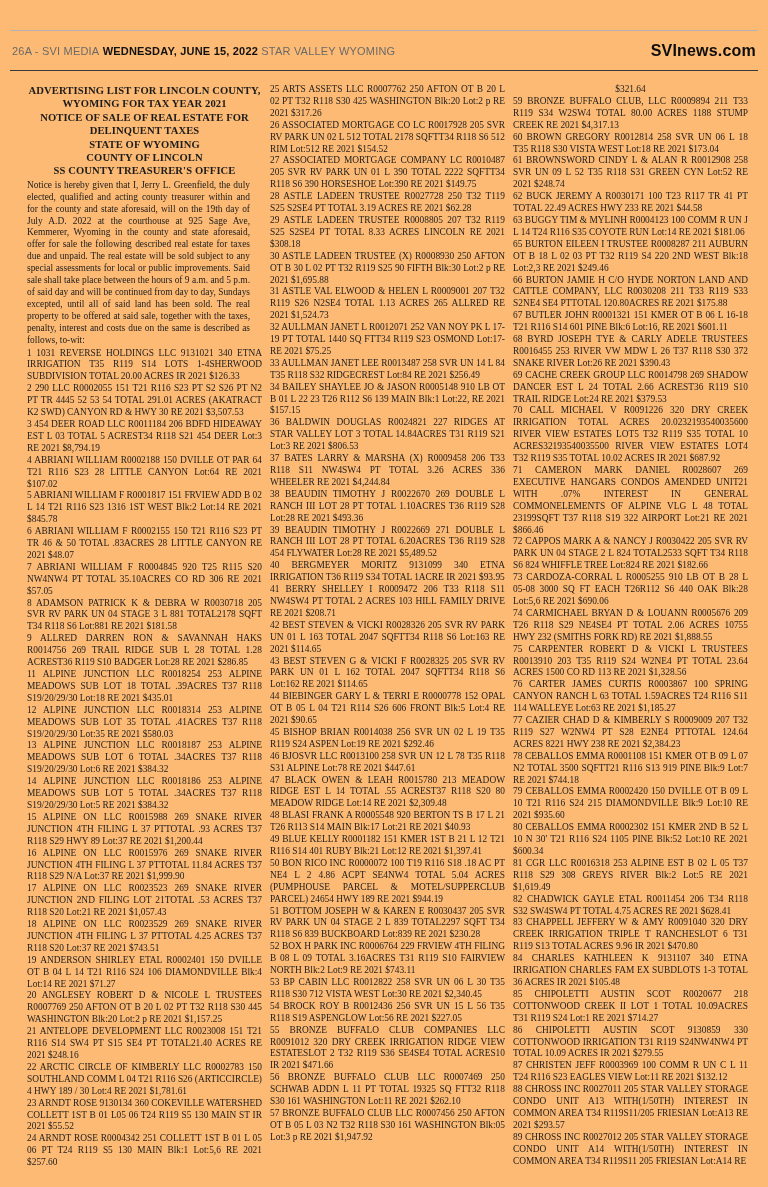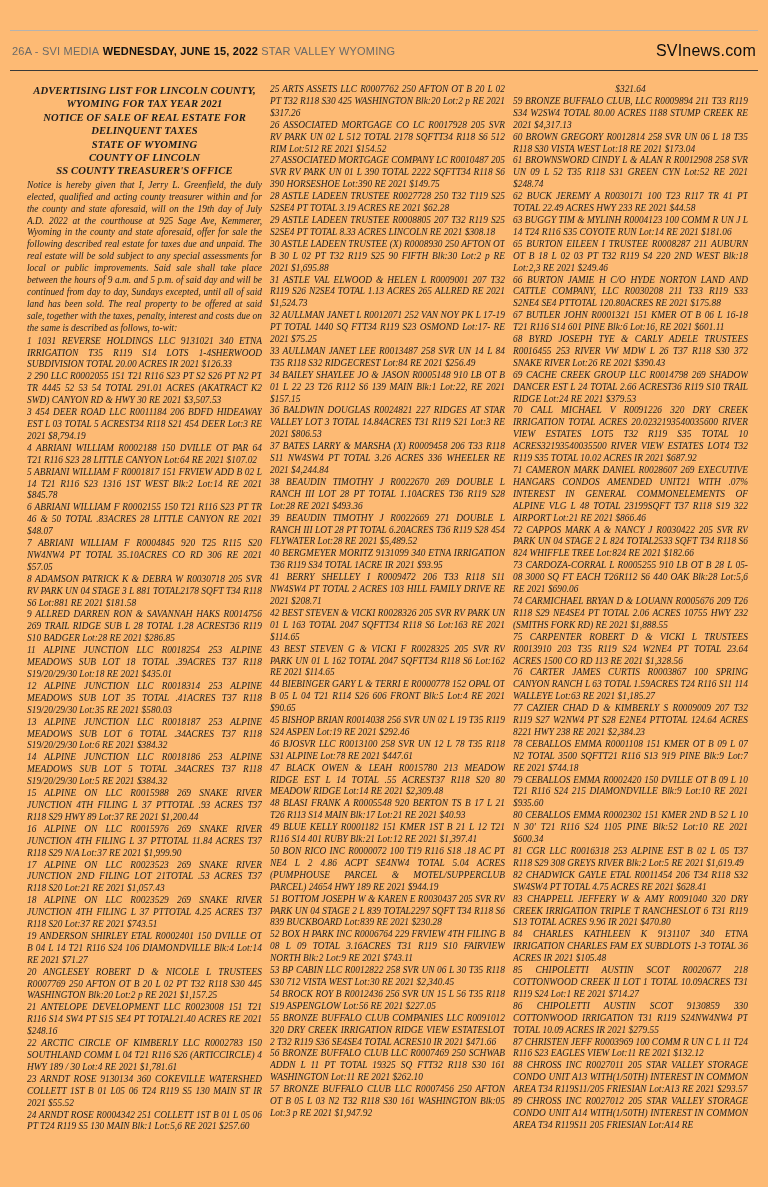--- a/index.html
+++ b/index.html
@@ -13,38 +13,37 @@
     color:#1c1c1c;
   }
   .rule-top { position:absolute; top:30px; left:10px; right:10px; height:0; border-top:1px solid #b5b3af; }
   .masthead {
     position:absolute; top:36px; left:12px; right:12px; height:30px;
     display:flex; justify-content:space-between; align-items:center;
     font-family:"Liberation Sans", sans-serif;
   }
   .mast-left { font-size:11px; color:#6a6a68; letter-spacing:0.2px; white-space:nowrap; }
   .mast-left b { color:#111; font-weight:bold; }
-  .site { font-size:16px; font-weight:normal; color:#0d0d0d; letter-spacing:0.2px; }
+  .site { font-size:16px; font-weight:bold; color:#0d0d0d; letter-spacing:0.2px; }
   .rule-bottom { position:absolute; top:70px; left:10px; right:10px; height:0; border-top:1px solid #3a3a38; }
   .content {
     position:absolute; top:84px; left:27px; right:20px; bottom:18px;
     display:flex; gap:8px;
   }
   .col {
     flex:1 1 0; min-width:0; overflow:hidden;
     font-size:9.4px; line-height:11.9px;
     text-align:justify;
-    font-style:italic;
   }
   .title-line {
     margin:0; text-align:center; font-weight:bold;
     font-size:10.6px; line-height:13.4px; letter-spacing:0.1px;
   }
   .title-wrap { margin-bottom:2px; }
-  .intro { margin:0 0 1px 0; }
+  .intro { margin:0 12px 1px 0; }
   .entry { margin:0; }
   .lead-amount { margin:0; text-align:center; }
 </style>
 </head>
 <body>
 
 <div class="page">
   <div class="rule-top"></div>
 
   <div class="masthead">

